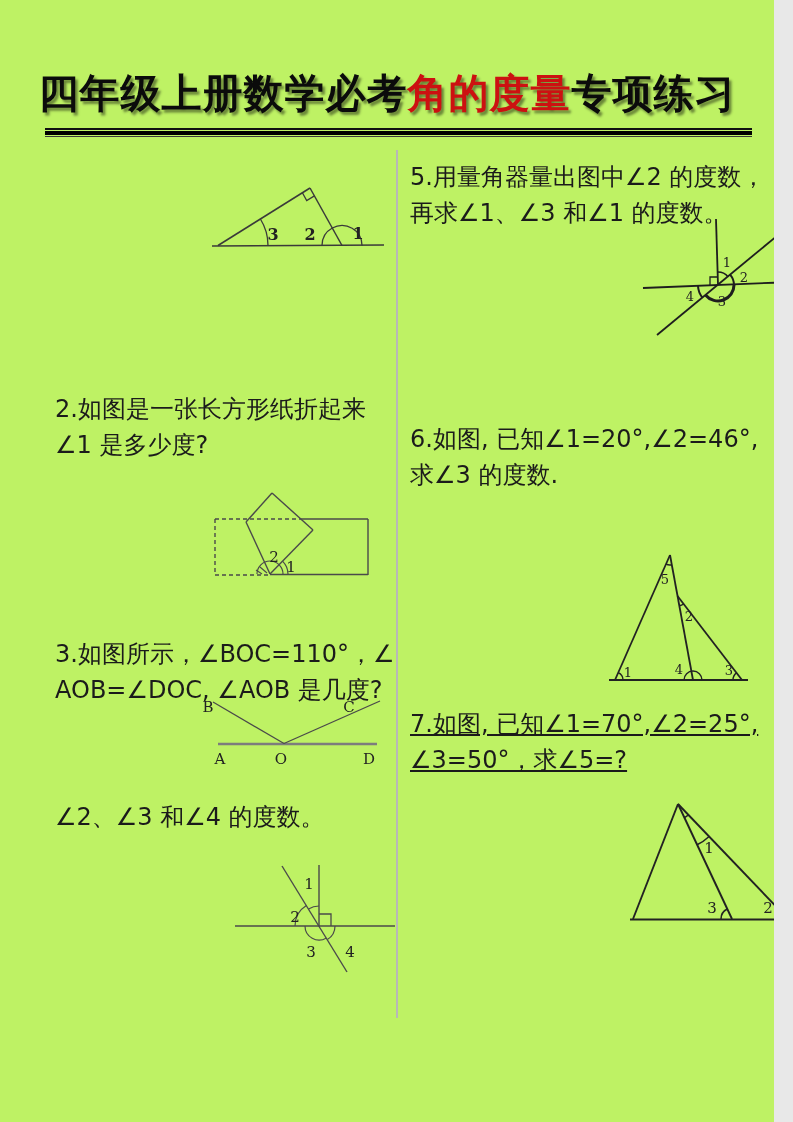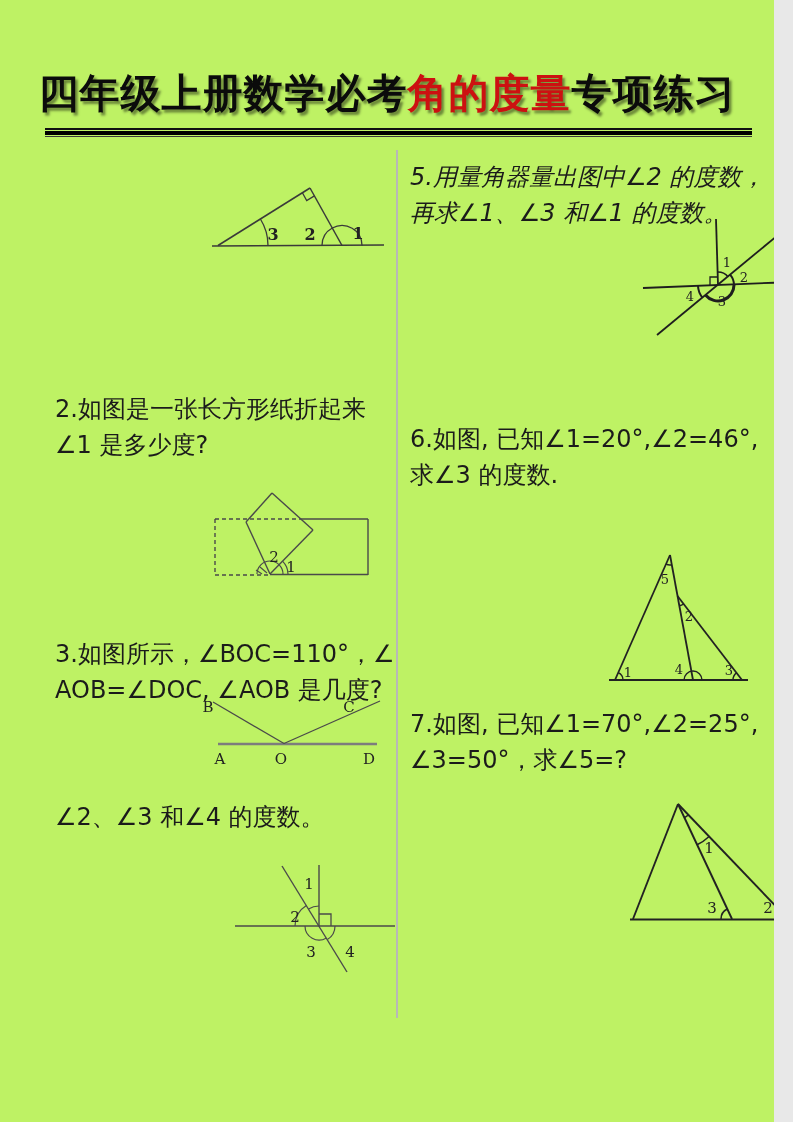--- a/index.html
+++ b/index.html
@@ -132,21 +132,21 @@
       <path d="M76.4 47.6 A24 24 0 0 0 65 68" stroke-width="1.2"></path>
       <path d="M75 68 A14 14 0 0 0 96.4 79.9" stroke-width="1.2"></path>
       <path d="M97.4 81.6 A16 16 0 0 0 105 68" stroke-width="1.2"></path>
     </g>
     <text class="lbl" x="79" y="26">1</text>
     <text class="lbl" x="65" y="59">2</text>
     <text class="lbl" x="81" y="94">3</text>
     <text class="lbl" x="120" y="94">4</text>
   </svg>
 
-  <div class="prob" style="left:410px;top:159px;font-style:italic;">
+  <div class="prob" style="left:410px;top:159px;">
     <div>5.用量角器量出图中∠2 的度数，</div>
     <div>再求∠1、∠3 和∠1 的度数。</div>
   </div>
 
   <svg style="left:635px;top:213px;" width="158" height="127" viewBox="0 0 158 127">
     <g stroke="#1e1e1e" stroke-width="1.8" fill="none">
       <line x1="81" y1="6" x2="83" y2="72"></line>
       <line x1="8" y1="75" x2="157" y2="69"></line>
       <line x1="22" y1="122" x2="143" y2="22"></line>
       <path d="M75 72 L75 64 L83 64" stroke-width="1.3"></path>
@@ -178,21 +178,21 @@
       <path d="M79 130 A9 9 0 0 1 97 130" stroke-width="1.4"></path>
       <path d="M131.5 122.9 A9 9 0 0 0 128 130" stroke-width="1.4"></path>
     </g>
     <text class="lbl lbl6" x="60" y="29">5</text>
     <text class="lbl lbl6" x="84" y="66">2</text>
     <text class="lbl lbl6" x="23" y="122">1</text>
     <text class="lbl lbl6" x="74" y="119">4</text>
     <text class="lbl lbl6" x="124" y="120">3</text>
   </svg>
 
-  <div class="prob" style="left:410px;top:706px;">
+  <div class="prob" style="left:410px;top:706px;text-decoration:underline;">
     <div>7.如图, 已知∠1=70°,∠2=25°,</div>
     <div>∠3=50°，求∠5=?</div>
   </div>
 
   <svg style="left:625px;top:795px;" width="170" height="140" viewBox="0 0 170 140">
     <g stroke="#222" stroke-width="1.9" fill="none">
       <line x1="5" y1="124.5" x2="166" y2="124.5"></line>
       <line x1="53" y1="9" x2="8" y2="124"></line>
       <line x1="53" y1="9" x2="163" y2="124"></line>
       <line x1="53" y1="9" x2="107" y2="124"></line>

